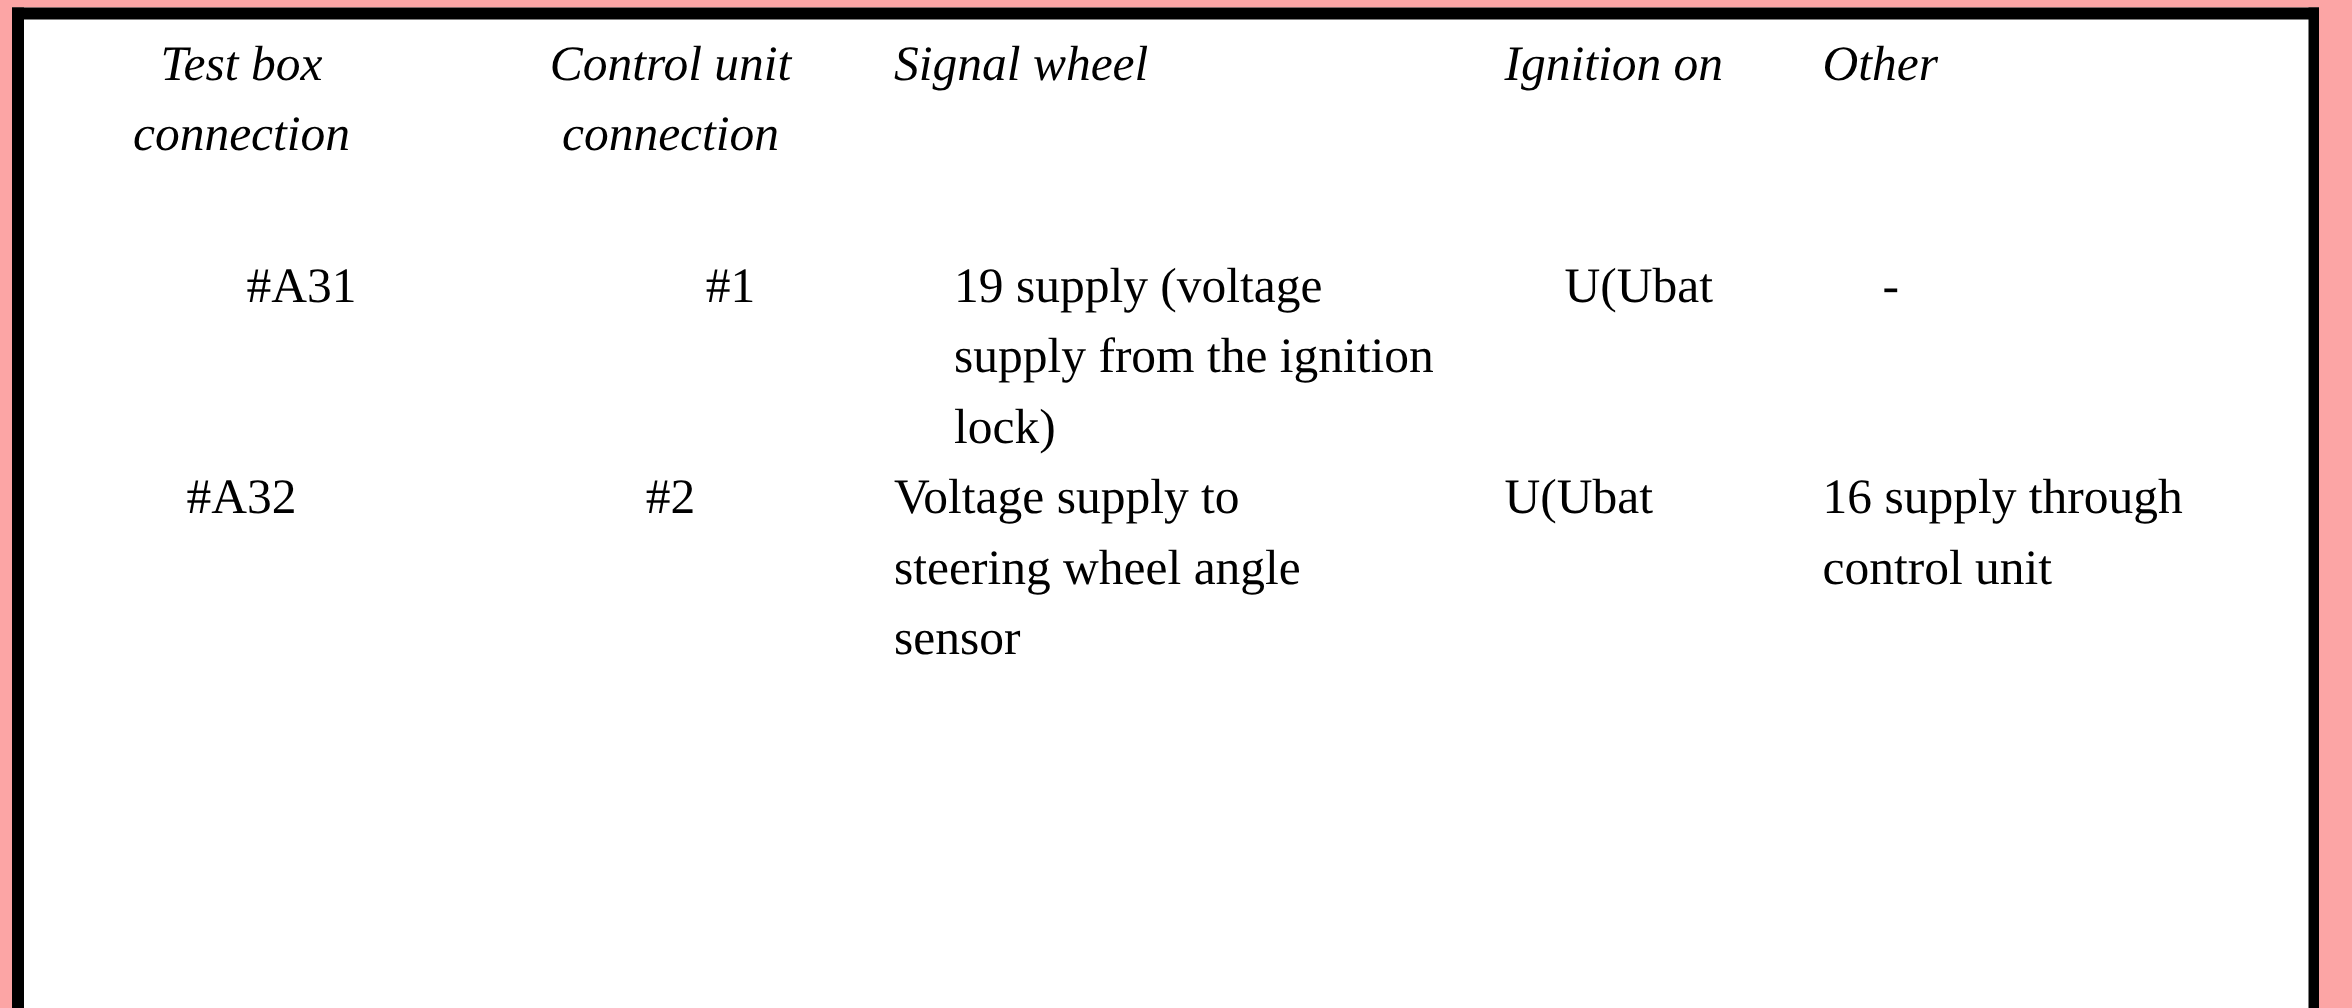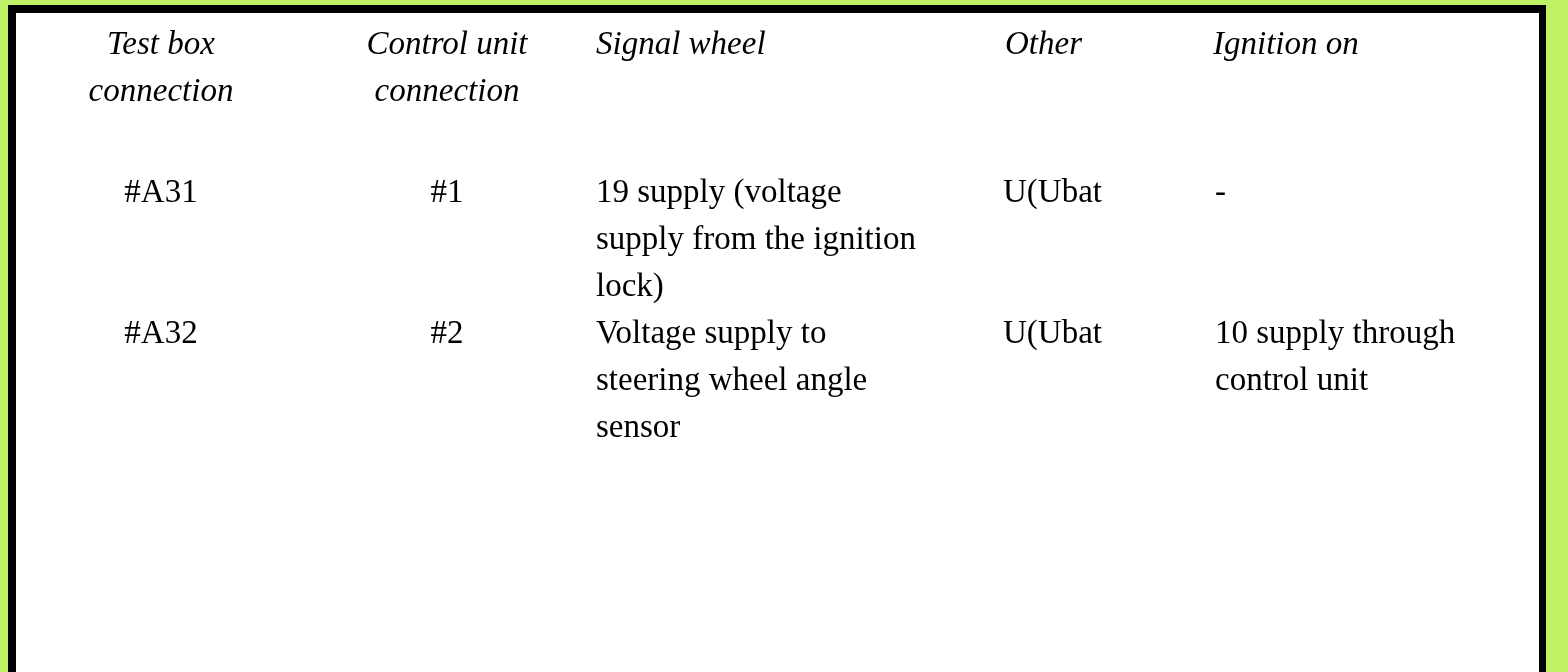--- a/index.html
+++ b/index.html
@@ -7,21 +7,21 @@
     padding: 0;
     width: 1568px;
     height: 672px;
     background: #ffffff;
     overflow: hidden;
   }
   .page {
     position: relative;
     width: 1568px;
     height: 672px;
-    background: #bef264;
+    background: #fca5a5;
     font-family: "Liberation Serif", "DejaVu Serif", serif;
     color: #000000;
   }
   .frame {
     position: absolute;
     left: 8px;
     top: 5px;
     width: 1538px;
     height: 667px;
     box-sizing: border-box;
@@ -41,54 +41,54 @@
     white-space: pre-line;
     color: #000000;
   }
   .c1 { text-align: center; }
   .c2 { text-align: center; }
   .c3 { padding-left: 8px; padding-right: 20px; }
   .c4 { padding-left: 3px; padding-right: 10px; }
   .c5 { padding-left: 5px; padding-right: 30px; }
   .header-row { margin-top: 7px; }
   .header-row .cell { font-style: italic; }
-  .data-row-1 { margin-top: 54px; }
+  .data-row-1 { margin-top: 54px; margin-left: 40px; }
   .data-row-2 { }
 </style>
 </head>
 <body>
 
 <div class="page">
   <div class="frame">
 
     <div class="trow header-row">
       <div class="cell c1">Test box
 connection</div>
       <div class="cell c2">Control unit
 connection</div>
       <div class="cell c3">Signal wheel</div>
+      <div class="cell c4">Ignition on</div>
       <div class="cell c5">Other</div>
-      <div class="cell c4">Ignition on</div>
     </div>
 
     <div class="trow data-row-1">
       <div class="cell c1">#A31</div>
       <div class="cell c2">#1</div>
       <div class="cell c3">19 supply (voltage
 supply from the ignition
 lock)</div>
       <div class="cell c4">U(Ubat</div>
       <div class="cell c5">-</div>
     </div>
 
     <div class="trow data-row-2">
       <div class="cell c1">#A32</div>
       <div class="cell c2">#2</div>
       <div class="cell c3">Voltage supply to
 steering wheel angle
 sensor</div>
       <div class="cell c4">U(Ubat</div>
-      <div class="cell c5">10 supply through
+      <div class="cell c5">16 supply through
 control unit</div>
     </div>
 
   </div>
 </div>
 
 </body></html>

